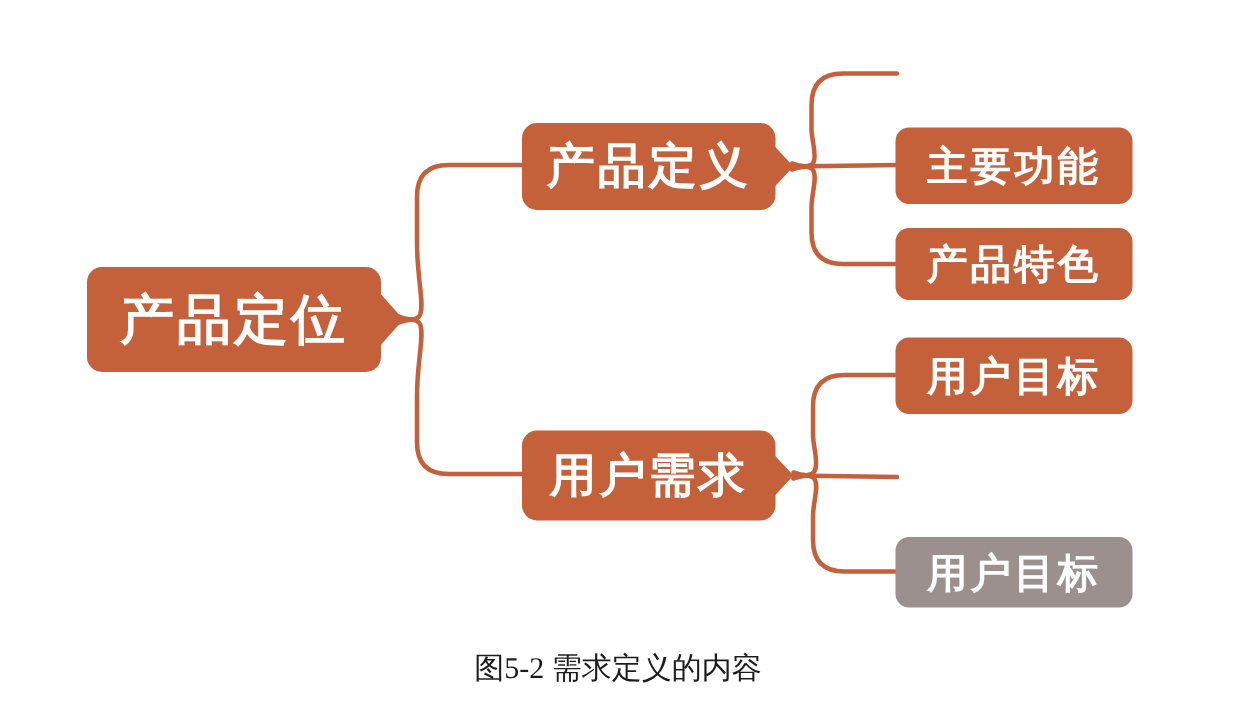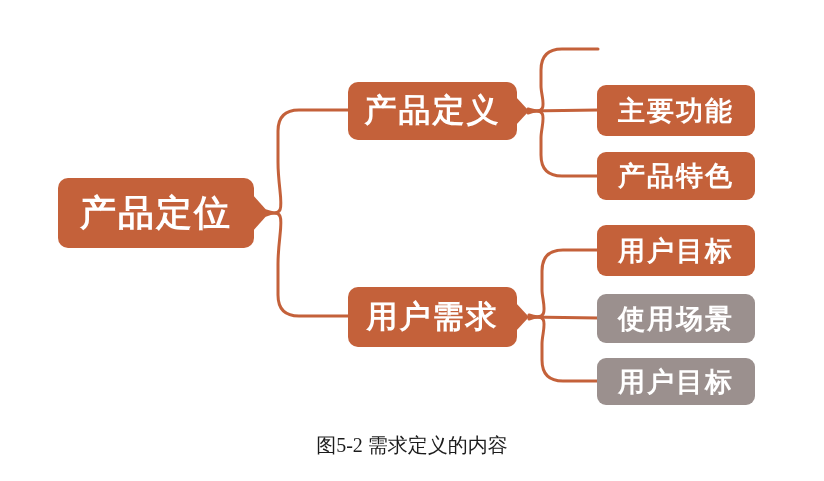--- a/index.html
+++ b/index.html
@@ -99,19 +99,18 @@
 
   <div class="node branch-2 tip tip-small" data-variant="orange">用户需求</div>
 
 
   <div class="node leaf leaf-2" data-variant="orange">主要功能</div>
 
   <div class="node leaf leaf-3" data-variant="orange">产品特色</div>
 
   <div class="node leaf leaf-4" data-variant="orange">用户目标</div>
 
-  <div class="node leaf leaf-5" data-variant="gray">使用场景</div>
 
   <div class="node leaf leaf-6" data-variant="gray">用户目标</div>
 
   <div class="caption">图5-2 需求定义的内容</div>
 
 </div>
 
 </body></html>

